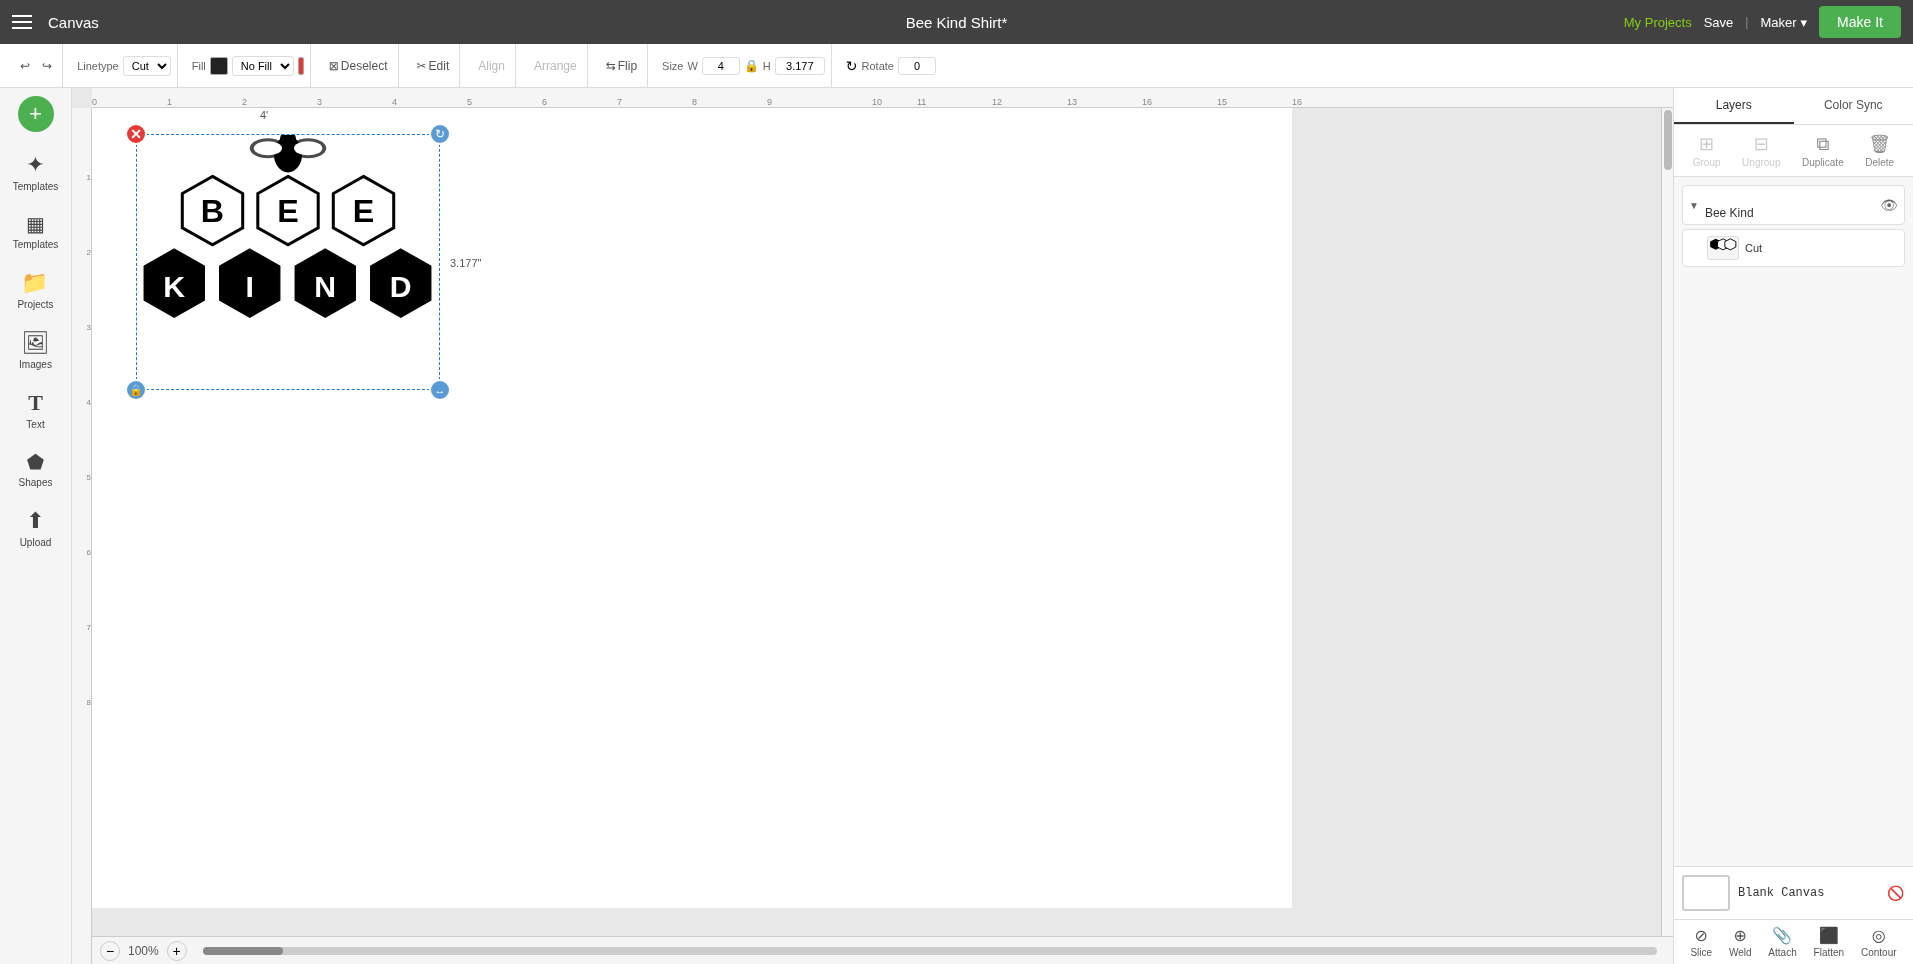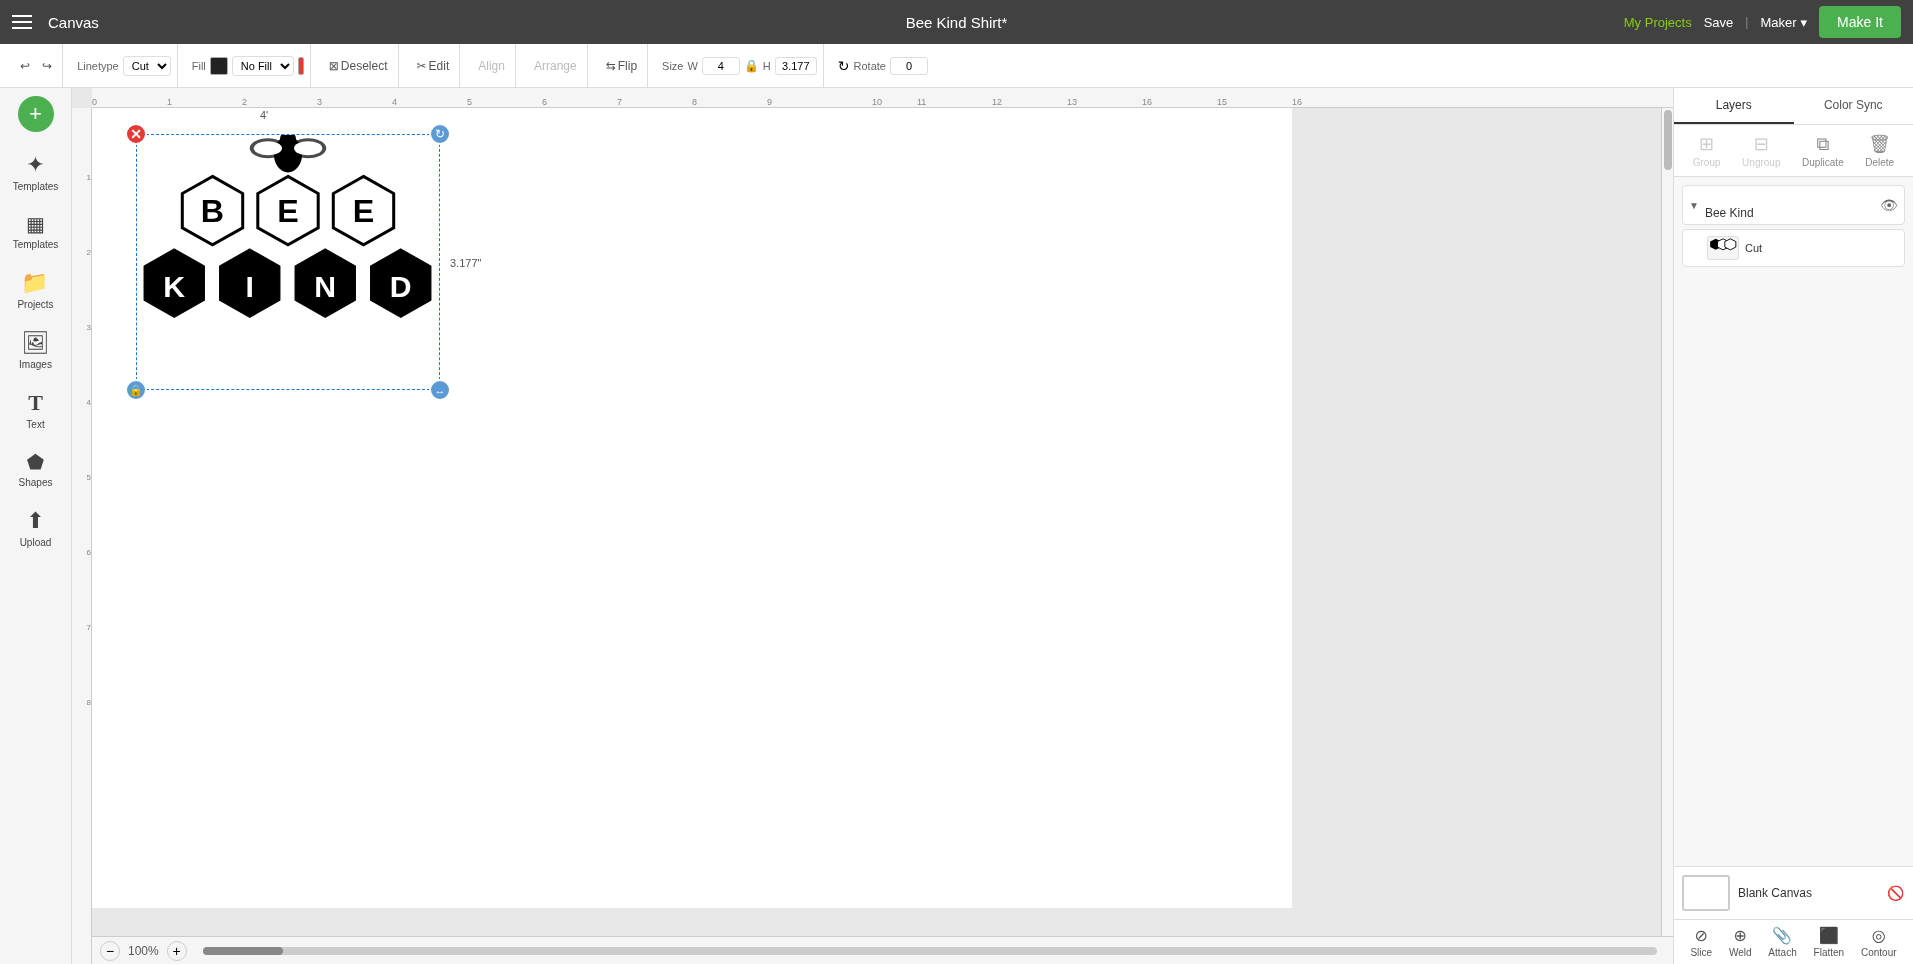--- a/index.html
+++ b/index.html
@@ -26,21 +26,21 @@
       display: flex; align-items: center; background: #fff; border-bottom: 1px solid #ddd;
       height: 44px; padding: 0 10px; gap: 8px; z-index: 9;
     }
     .toolbar-group { display: flex; align-items: center; gap: 4px; padding: 0 6px; border-right: 1px solid #ddd; height: 100%; }
     .toolbar-group:last-child { border-right: none; }
     .toolbar-btn { background: none; border: none; cursor: pointer; padding: 4px; border-radius: 3px; color: #555; font-size: 12px; display: flex; align-items: center; gap: 2px; }
     .toolbar-btn.disabled { color: #bbb; cursor: default; }
     .toolbar-label { font-size: 11px; color: #666; }
     .toolbar-select { font-size: 11px; border: 1px solid #ddd; padding: 2px 4px; border-radius: 3px; background: #fff; cursor: pointer; }
     .color-swatch { width: 18px; height: 18px; border: 1px solid #aaa; border-radius: 2px; cursor: pointer; }
-    .toolbar-input { width: 42px; font-size: 11px; border: 1px solid #ddd; padding: 2px 4px; border-radius: 3px; text-align: center; }
+    .toolbar-input { width: 50px; font-size: 11px; border: 1px solid #ddd; padding: 2px 4px; border-radius: 3px; text-align: center; }
     .toolbar-input-sm { width: 38px; font-size: 11px; border: 1px solid #ddd; padding: 2px 4px; border-radius: 3px; text-align: center; }
 
     
     #main { display: flex; height: calc(964px - 88px); }
 
     
     #left-sidebar {
       width: 72px; background: #f5f5f5; border-right: 1px solid #ddd;
       display: flex; flex-direction: column; align-items: center; padding: 8px 0;
       gap: 4px; z-index: 8;
@@ -164,21 +164,21 @@
     }
     .bottom-tool { display: flex; flex-direction: column; align-items: center; gap: 2px; font-size: 10px; color: #555; cursor: pointer; }
     .bottom-tool-icon { font-size: 16px; }
 
     
     #blank-canvas-row {
       display: flex; align-items: center; padding: 8px; background: #fff;
       border-top: 1px solid #ddd; gap: 8px;
     }
     .blank-canvas-thumb { width: 48px; height: 36px; border: 2px solid #ccc; border-radius: 3px; background: #fff; }
-    .blank-canvas-label { font-size: 12px; color: #333; flex: 1; }
+    .blank-canvas-label { font-size: 12px; color: #333; flex: 1; font-family: Liberation Mono, monospace; }
     .blank-canvas-eye { font-size: 14px; color: #888; cursor: pointer; }
   </style>
 </head>
 <body>
 
 <div id="header">
   <div class="menu-icon">
     <span></span>
       <span></span>
       <span></span>

